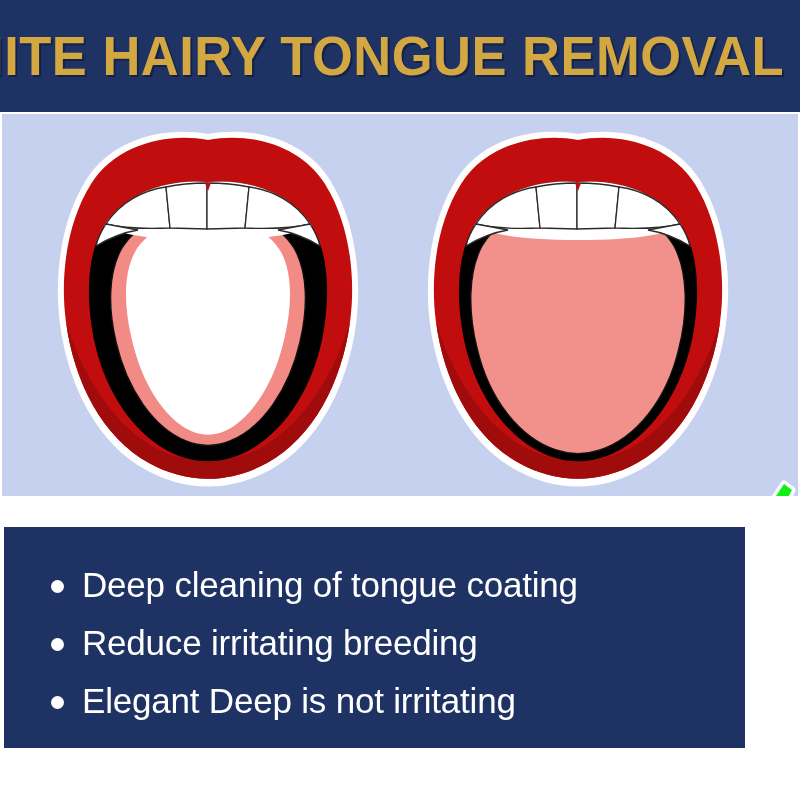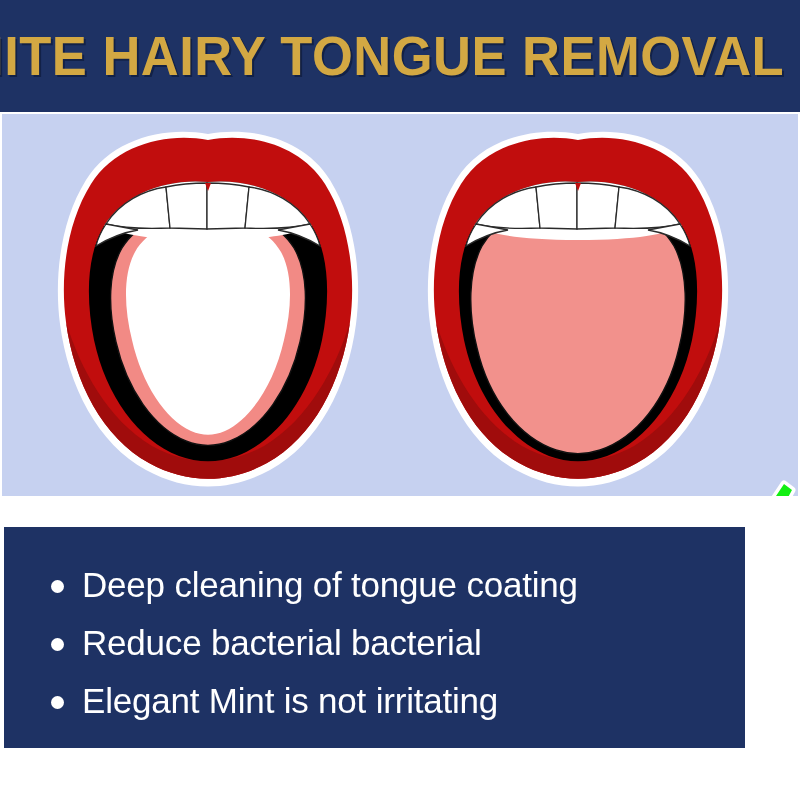--- a/index.html
+++ b/index.html
@@ -217,22 +217,22 @@
   </div>
 
   <div class="benefits-band">
     <ul class="benefits-list">
       <li class="benefit-item">
         <span class="benefit-bullet"></span>
         <span class="benefit-text">Deep cleaning of tongue coating</span>
       </li>
       <li class="benefit-item">
         <span class="benefit-bullet"></span>
-        <span class="benefit-text">Reduce bacterial bacterial</span>
+        <span class="benefit-text">Reduce irritating breeding</span>
       </li>
       <li class="benefit-item">
         <span class="benefit-bullet"></span>
-        <span class="benefit-text">Elegant Mint is not irritating</span>
+        <span class="benefit-text">Elegant Deep is not irritating</span>
       </li>
     </ul>
   </div>
 
 </div>
 
 </body></html>

